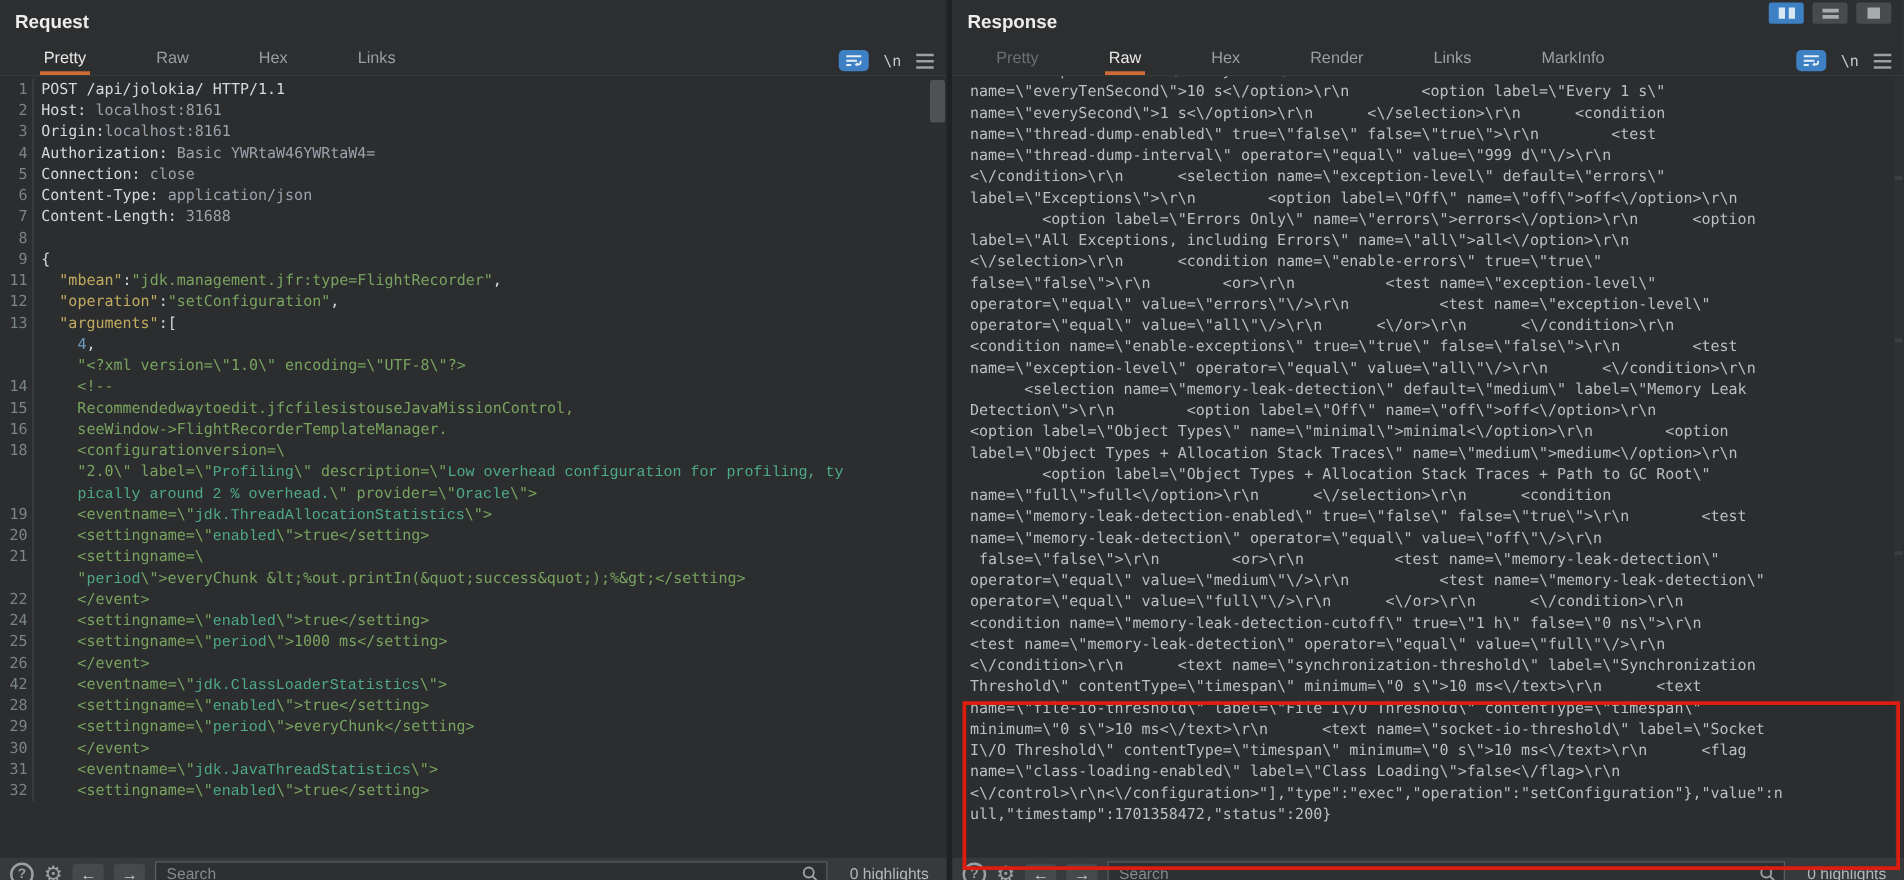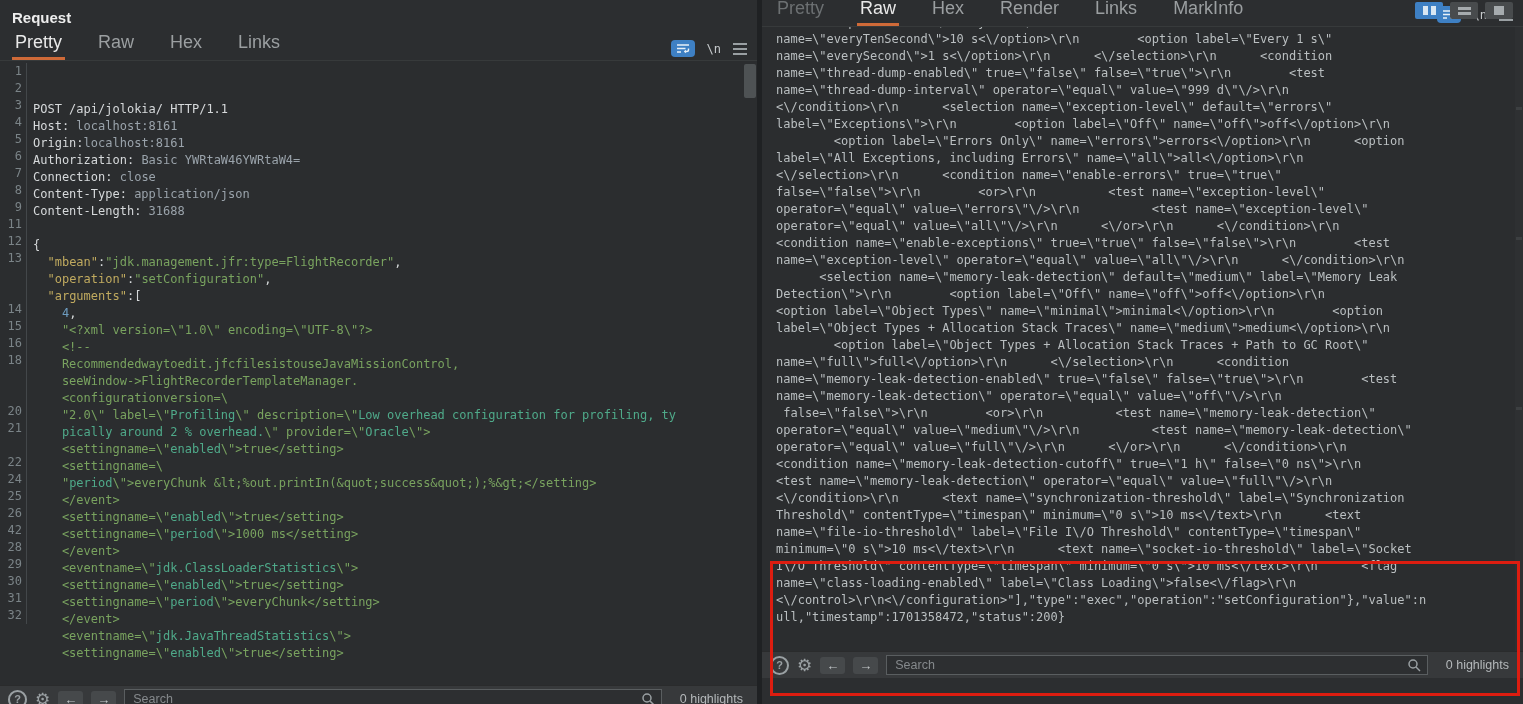--- a/index.html
+++ b/index.html
@@ -7,39 +7,39 @@
   .app{position:relative;width:1523px;height:704px;display:flex;background:#404040;}
   .panel{display:flex;flex-direction:column;height:710px;position:relative;background:#2c2e30;}
   .panel.left{width:757px;}
   .panel.right{width:761px;}
   .divider{width:5px;background:#1f2123;height:704px;}
   .panel-header{height:34px;display:flex;align-items:center;padding-left:12px;flex:none;}
   .panel-title{color:#ededed;font-weight:bold;font-size:15px;}
   .tabbar{height:26px;display:flex;align-items:flex-end;justify-content:space-between;
     padding:0 10px 0 12px;flex:none;}
   .tabs{display:flex;gap:30px;}
-  .tab{font-size:18px;color:#9b9fa1;padding:2px 3px 4px;border-bottom:3px solid transparent;cursor:default;}
+  .tab{font-size:13px;color:#9b9fa1;padding:2px 3px 4px;border-bottom:3px solid transparent;cursor:default;margin-left:20px;}
   .tab-active{color:#e9e9e9;border-bottom-color:#cf6a38;}
   .tab-dim{color:#6c7072;}
   .tab-icons{display:flex;align-items:center;gap:12px;padding-bottom:3px;}
   .wrap-btn{width:24px;height:17px;background:#3e80c4;border-radius:4px;display:flex;
     align-items:center;justify-content:center;}
   .nl-label{font-size:12px;color:#c6cacc;font-family:"DejaVu Sans Mono",monospace;}
   .menu-icon{display:flex;flex-direction:column;gap:3px;}
   .menu-icon i{display:block;width:14px;height:2px;background:#9aa0a3;}
   .editor{height:624px;position:relative;background:#2b2d2f;overflow:hidden;
     border-top:1px solid #373a3b;flex:none;}
   #req-code{padding-top:2px;}
   .row{display:flex;height:17px;line-height:17px;font-family:"DejaVu Sans Mono",monospace;
     font-size:12px;white-space:pre;}
   .ln{width:22px;text-align:right;padding-right:4px;color:#7b8488;flex:none;
     border-right:1px solid #43474a;margin-right:6px;}
-  .code{white-space:pre;margin-top:38px;}
+  .code{white-space:pre;}
   .c-h{color:#d6d9db;}  .c-v{color:#9aa3ab;}  .c-w{color:#d6d9db;}
-  .c-k{color:#c0aa5f;}  .c-g{color:#79a35f;}  .c-t{color:#4faa8a;}  .c-n{color:#6d9cc0;}
+  .c-k{color:#c0aa5f;}  .c-g{color:#79a35f;}  .c-t{color:#4faa8a;font-family:Liberation Mono, monospace;}  .c-n{color:#6d9cc0;}
   #resp-code{position:relative;top:-13px;}
   .rrow{height:17px;line-height:17px;font-family:"DejaVu Sans Mono",monospace;font-size:12px;
     white-space:pre;color:#babfc1;padding-left:14px;}
   .vscroll{position:absolute;right:1px;top:1px;width:12px;height:calc(100% - 2px);}
   .vthumb{position:absolute;top:2px;left:0;width:12px;height:34px;background:#4e5254;border-radius:2px;}
   .rscroll{position:absolute;right:0;top:0;width:8px;height:100%;background:#2e3032;}
   .rscroll i{position:absolute;left:1px;width:6px;height:3px;background:#3c3f41;display:block;}
   .searchbar{height:26px;background:#37393b;border-top:1px solid #2a2b2c;display:flex;
     align-items:center;padding:0 8px;gap:8px;flex:none;}
   .icon-help{width:15px;height:15px;border:2px solid #9aa0a3;border-radius:50%;color:#9aa0a3;
@@ -113,20 +113,21 @@
           <div class="row"><span class="ln">12</span><span class="code"><span class="c-w">  </span><span class="c-k">"operation"</span><span class="c-w">:</span><span class="c-g">"setConfiguration"</span><span class="c-w">,</span></span></div>
           <div class="row"><span class="ln">13</span><span class="code"><span class="c-w">  </span><span class="c-k">"arguments"</span><span class="c-w">:[</span></span></div>
           <div class="row"><span class="ln"></span><span class="code"><span class="c-w">    </span><span class="c-n">4</span><span class="c-w">,</span></span></div>
           <div class="row"><span class="ln"></span><span class="code"><span class="c-g">    "&lt;?xml version=\"1.0\" encoding=\"UTF-8\"?&gt;</span></span></div>
           <div class="row"><span class="ln">14</span><span class="code"><span class="c-g">    &lt;!--</span></span></div>
           <div class="row"><span class="ln">15</span><span class="code"><span class="c-g">    Recommendedwaytoedit.jfcfilesistouseJavaMissionControl,</span></span></div>
           <div class="row"><span class="ln">16</span><span class="code"><span class="c-g">    seeWindow-&gt;FlightRecorderTemplateManager.</span></span></div>
           <div class="row"><span class="ln">18</span><span class="code"><span class="c-g">    &lt;configurationversion=\</span></span></div>
           <div class="row"><span class="ln"></span><span class="code"><span class="c-g">    "2.0\" label=\"</span><span class="c-t">Profiling</span><span class="c-g">\" description=\"</span><span class="c-t">Low overhead configuration for profiling, ty</span></span></div>
           <div class="row"><span class="ln"></span><span class="code"><span class="c-g">    </span><span class="c-t">pically around 2 % overhead.</span><span class="c-g">\" provider=\"</span><span class="c-t">Oracle</span><span class="c-g">\"&gt;</span></span></div>
+          <div class="row"><span class="ln">19</span><span class="code"><span class="c-g">    &lt;eventname=\"</span><span class="c-t">jdk.ThreadAllocationStatistics</span><span class="c-g">\"&gt;</span></span></div>
           <div class="row"><span class="ln">20</span><span class="code"><span class="c-g">    &lt;settingname=\"</span><span class="c-t">enabled</span><span class="c-g">\"&gt;true&lt;/setting&gt;</span></span></div>
           <div class="row"><span class="ln">21</span><span class="code"><span class="c-g">    &lt;settingname=\</span></span></div>
           <div class="row"><span class="ln"></span><span class="code"><span class="c-g">    "</span><span class="c-t">period</span><span class="c-g">\"&gt;everyChunk &amp;lt;%out.printIn(&amp;quot;success&amp;quot;);%&amp;gt;&lt;/setting&gt;</span></span></div>
           <div class="row"><span class="ln">22</span><span class="code"><span class="c-g">    &lt;/event&gt;</span></span></div>
           <div class="row"><span class="ln">24</span><span class="code"><span class="c-g">    &lt;settingname=\"</span><span class="c-t">enabled</span><span class="c-g">\"&gt;true&lt;/setting&gt;</span></span></div>
           <div class="row"><span class="ln">25</span><span class="code"><span class="c-g">    &lt;settingname=\"</span><span class="c-t">period</span><span class="c-g">\"&gt;1000 ms&lt;/setting&gt;</span></span></div>
           <div class="row"><span class="ln">26</span><span class="code"><span class="c-g">    &lt;/event&gt;</span></span></div>
           <div class="row"><span class="ln">42</span><span class="code"><span class="c-g">    &lt;eventname=\"</span><span class="c-t">jdk.ClassLoaderStatistics</span><span class="c-g">\"&gt;</span></span></div>
           <div class="row"><span class="ln">28</span><span class="code"><span class="c-g">    &lt;settingname=\"</span><span class="c-t">enabled</span><span class="c-g">\"&gt;true&lt;/setting&gt;</span></span></div>
           <div class="row"><span class="ln">29</span><span class="code"><span class="c-g">    &lt;settingname=\"</span><span class="c-t">period</span><span class="c-g">\"&gt;everyChunk&lt;/setting&gt;</span></span></div>
@@ -150,20 +151,23 @@
           <path d="M9 9 L13 13" stroke="#9aa0a3" stroke-width="1.5"></path>
         </svg>
       </span>
       <span class="highlights">0 highlights</span>
     </div>
   </div>
 
   <div class="divider"></div>
 
   <div class="panel right">
+    <div class="panel-header">
+      <span class="panel-title">Response</span>
+    </div>
     <div class="tabbar">
       <div class="tabs" id="resp-tabs">
           <span class="tab tab-dim">Pretty</span>
           <span class="tab tab-active">Raw</span>
           <span class="tab">Hex</span>
           <span class="tab">Render</span>
           <span class="tab">Links</span>
           <span class="tab">MarkInfo</span>
         </div>
       <div class="tab-icons">

